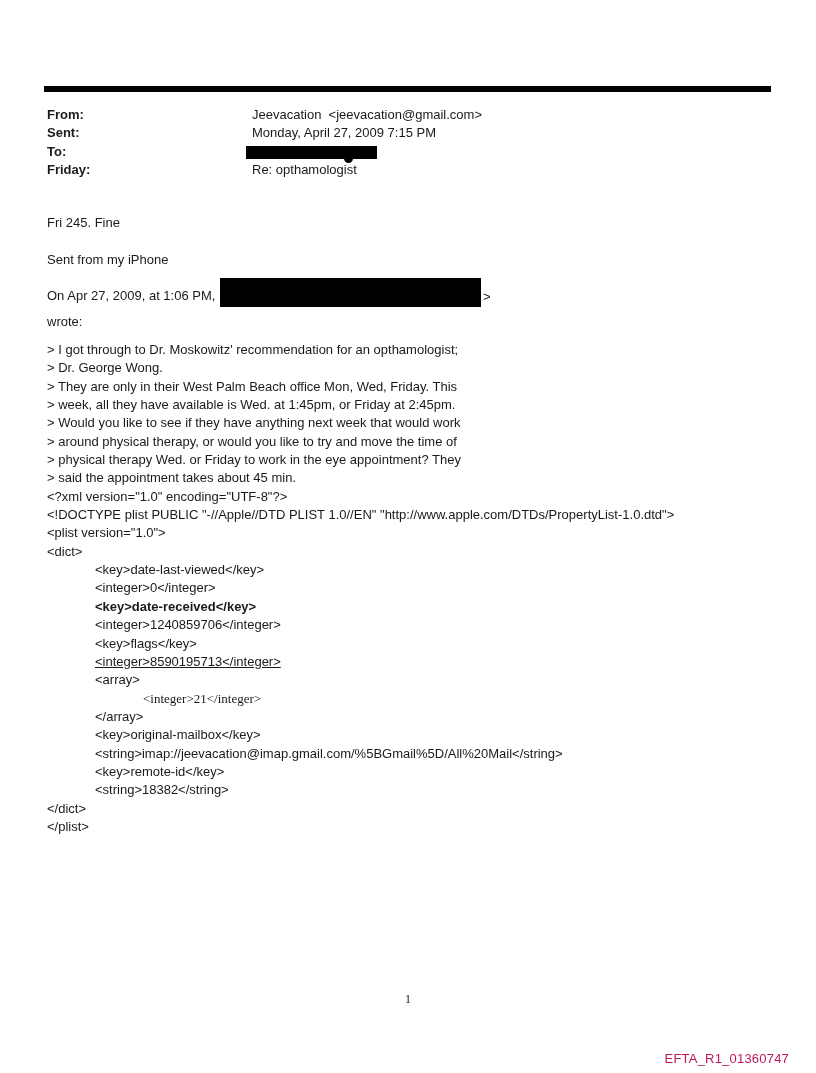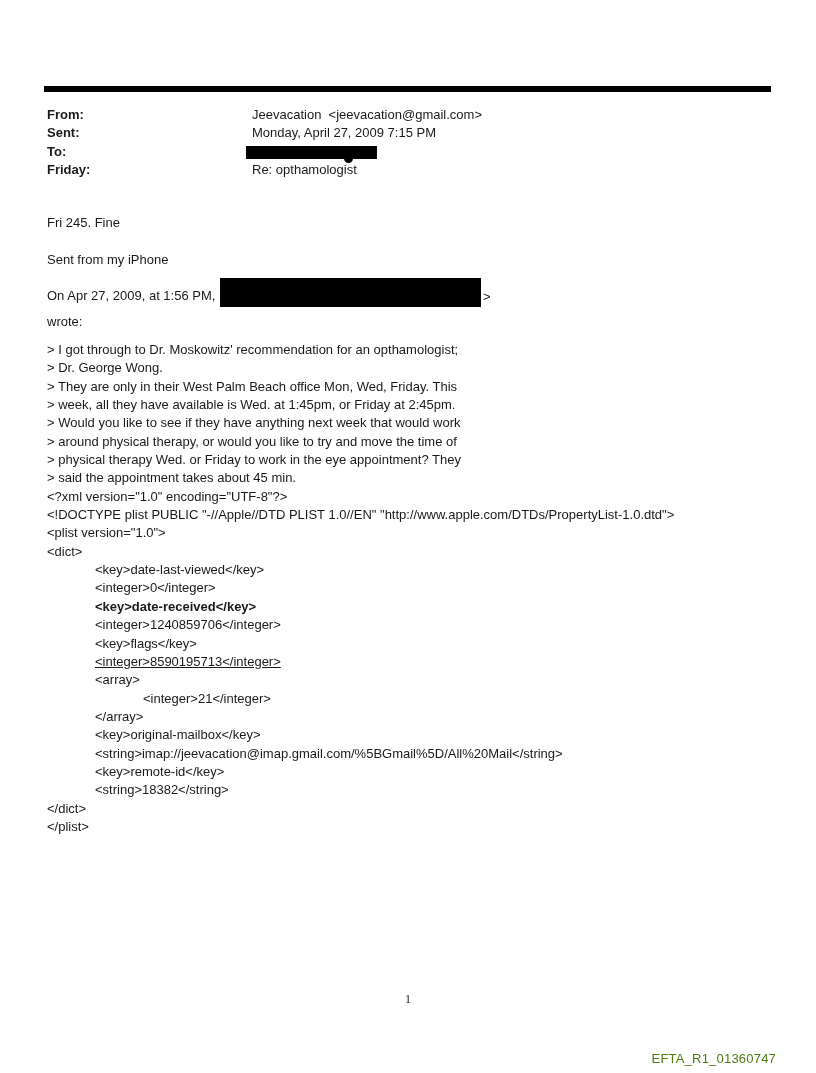--- a/index.html
+++ b/index.html
@@ -25,21 +25,21 @@
   .para-opening{top:214px;}
   .para-signature{top:251px;}
   .para-attribution{top:287px;}
   .remnant{left:483px;top:288px;font-size:13px;line-height:18.34px;}
   .para-wrote{top:313px;}
   .quoted-plist{left:47px;top:341px;width:740px;font-size:13px;line-height:18.34px;}
   .bline{white-space:pre;}
   
   .page-number{left:0;top:992px;width:816px;text-align:center;
     font-family:"Liberation Serif","DejaVu Serif",serif;font-size:12px;color:#222;}
-  .bates{right:40px;top:1051px;font-size:13px;color:#4d7c0f;letter-spacing:0.2px;}
+  .bates{right:27px;top:1051px;font-size:13px;color:#be185d;letter-spacing:0.2px;}
 </style>
 </head>
 <body>
 
 <div class="abs top-rule"></div>
 
 <div class="abs header-block">
     <div class="hrow">
       <span class="hlabel">From:</span>
       <span class="hvalue">Jeevacation  &lt;jeevacation@gmail.com&gt;</span>
@@ -58,21 +58,21 @@
     </div>
   </div>
 
 <div class="abs redact-to"></div>
 <div class="abs redact-to-descender"></div>
 
 <div class="abs para para-opening">Fri 245. Fine</div>
 
 <div class="abs para para-signature">Sent from my iPhone</div>
 
-<div class="abs para para-attribution">On Apr 27, 2009, at 1:56 PM,</div>
+<div class="abs para para-attribution">On Apr 27, 2009, at 1:06 PM,</div>
 <div class="abs redact-attribution"></div>
 <div class="abs remnant">&gt;</div>
 
 <div class="abs para para-wrote">wrote:</div>
 
 <div class="abs quoted-plist">
     <div class="bline">&gt; I got through to Dr. Moskowitz' recommendation for an opthamologist;</div>
     <div class="bline">&gt; Dr. George Wong.</div>
     <div class="bline">&gt; They are only in their West Palm Beach office Mon, Wed, Friday. This</div>
     <div class="bline">&gt; week, all they have available is Wed. at 1:45pm, or Friday at 2:45pm.</div>
@@ -84,21 +84,21 @@
     <div class="bline" style="padding-left: 0px;">&lt;!DOCTYPE plist PUBLIC "-//Apple//DTD PLIST 1.0//EN" "http://www.apple.com/DTDs/PropertyList-1.0.dtd"&gt;</div>
     <div class="bline" style="padding-left: 0px;">&lt;plist version="1.0"&gt;</div>
     <div class="bline" style="padding-left: 0px;">&lt;dict&gt;</div>
     <div class="bline" style="padding-left: 48px;">&lt;key&gt;date-last-viewed&lt;/key&gt;</div>
     <div class="bline" style="padding-left: 48px;">&lt;integer&gt;0&lt;/integer&gt;</div>
     <div class="bline" style="padding-left: 48px; font-weight: bold;">&lt;key&gt;date-received&lt;/key&gt;</div>
     <div class="bline" style="padding-left: 48px;">&lt;integer&gt;1240859706&lt;/integer&gt;</div>
     <div class="bline" style="padding-left: 48px;">&lt;key&gt;flags&lt;/key&gt;</div>
     <div class="bline" style="padding-left: 48px; text-decoration: underline;">&lt;integer&gt;8590195713&lt;/integer&gt;</div>
     <div class="bline" style="padding-left: 48px;">&lt;array&gt;</div>
-    <div class="bline" style="padding-left: 96px;">&lt;integer&gt;21&lt;/integer&gt;</div>
+    <div class="bline" style="padding-left: 96px; font-family: Liberation Serif, serif;">&lt;integer&gt;21&lt;/integer&gt;</div>
     <div class="bline" style="padding-left: 48px;">&lt;/array&gt;</div>
     <div class="bline" style="padding-left: 48px;">&lt;key&gt;original-mailbox&lt;/key&gt;</div>
     <div class="bline" style="padding-left: 48px;">&lt;string&gt;imap://jeevacation@imap.gmail.com/%5BGmail%5D/All%20Mail&lt;/string&gt;</div>
     <div class="bline" style="padding-left: 48px;">&lt;key&gt;remote-id&lt;/key&gt;</div>
     <div class="bline" style="padding-left: 48px;">&lt;string&gt;18382&lt;/string&gt;</div>
     <div class="bline" style="padding-left: 0px;">&lt;/dict&gt;</div>
     <div class="bline" style="padding-left: 0px;">&lt;/plist&gt;</div>
   </div>
 
 <div class="abs page-number">1</div>

